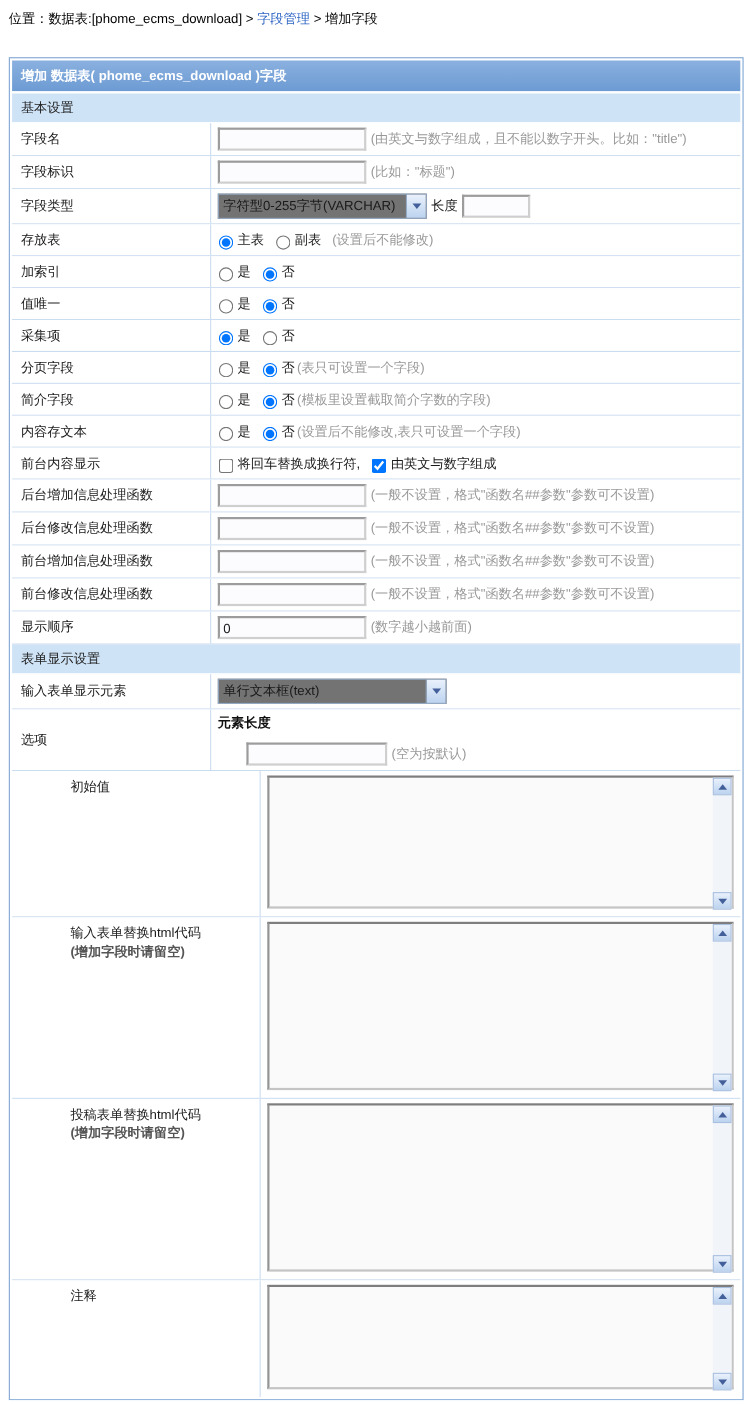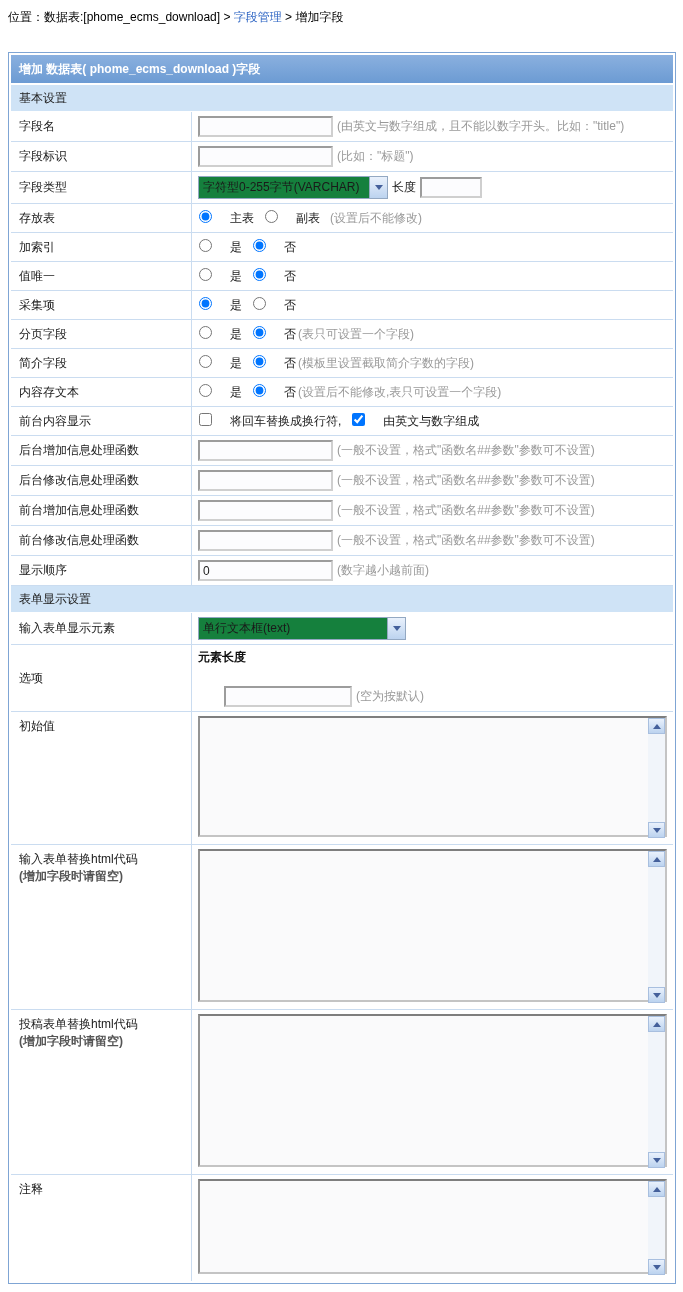--- a/index.html
+++ b/index.html
@@ -12,36 +12,36 @@
 
   .titlebar{background:linear-gradient(#8AB0DF,#6C9BD3);color:#fff;font-weight:bold;
             padding:6px 8px 5px 8px;border-bottom:2px solid #fff;}
 
   .sectionbar{background:#CFE3F6;padding:5px 4px 4px 8px;color:#222;border-bottom:1px solid #fff;}
 
   .row{display:flex;border-bottom:1px solid #CADCF0;background:#fff;}
   .row:last-child{border-bottom:none;}
   .lc{width:168px;min-width:168px;padding:5px 4px 5px 8px;border-right:1px solid #CADCF0;
       display:flex;align-items:center;}
-  .lc.top{align-items:flex-start;padding-top:6px;}
+  .lc.top{align-items:flex-start;padding-top:6px;margin-left:45px;}
   .cc{flex:1;padding:4px 6px;display:flex;align-items:center;gap:4px;min-height:20px;flex-wrap:wrap;}
   .cc.top{align-items:flex-start;}
-  .cc.col{flex-direction:column;align-items:flex-start;gap:20px;justify-content:flex-end;}
+  .cc.col{flex-direction:column;align-items:flex-start;gap:9px;justify-content:flex-end;}
 
   .hint{color:#999;}
   .note{color:#555;font-weight:bold;}
 
   input.txt{width:125px;height:15px;border:2px solid;border-color:#9C9C9C #CFCFCF #CFCFCF #9C9C9C;
             background:#FCFCFE;font:12px "Liberation Sans","DejaVu Sans",sans-serif;padding:1px 3px;color:#1a1a1a;}
   input.txt.small{width:52px;}
 
-  .opt{display:inline-flex;align-items:flex-start;gap:17px;margin-right:6px;}
+  .opt{display:inline-flex;align-items:flex-end;gap:3px;margin-right:6px;}
   input[type=radio],input[type=checkbox]{margin:0 1px;width:13px;height:13px;}
 
-  .sel{display:inline-flex;align-items:center;height:21px;border:1px solid #93A8C2;background:#15803d;cursor:default;}
+  .sel{display:inline-flex;align-items:center;height:21px;border:1px solid #93A8C2;background:#737373;cursor:default;}
   .sel .sel-txt{padding:0 4px;white-space:nowrap;overflow:hidden;}
   .sel .sel-btn{width:17px;height:100%;margin-left:auto;border-left:1px solid #93A8C2;
                 background:linear-gradient(#E9F1FC,#BCD3EF);display:flex;align-items:center;justify-content:center;}
   .tri-down{width:0;height:0;border-left:4px solid transparent;border-right:4px solid transparent;border-top:5px solid #44609B;}
   .tri-up{width:0;height:0;border-left:4px solid transparent;border-right:4px solid transparent;border-bottom:5px solid #44609B;}
   .sel.w1{width:188px;}
   .sel.w2{width:206px;}
 
   .ta-wrap{position:relative;width:100%;}
   textarea{width:100%;box-sizing:border-box;border:2px solid;border-color:#7E7E7E #C4C4C4 #C4C4C4 #949494;

